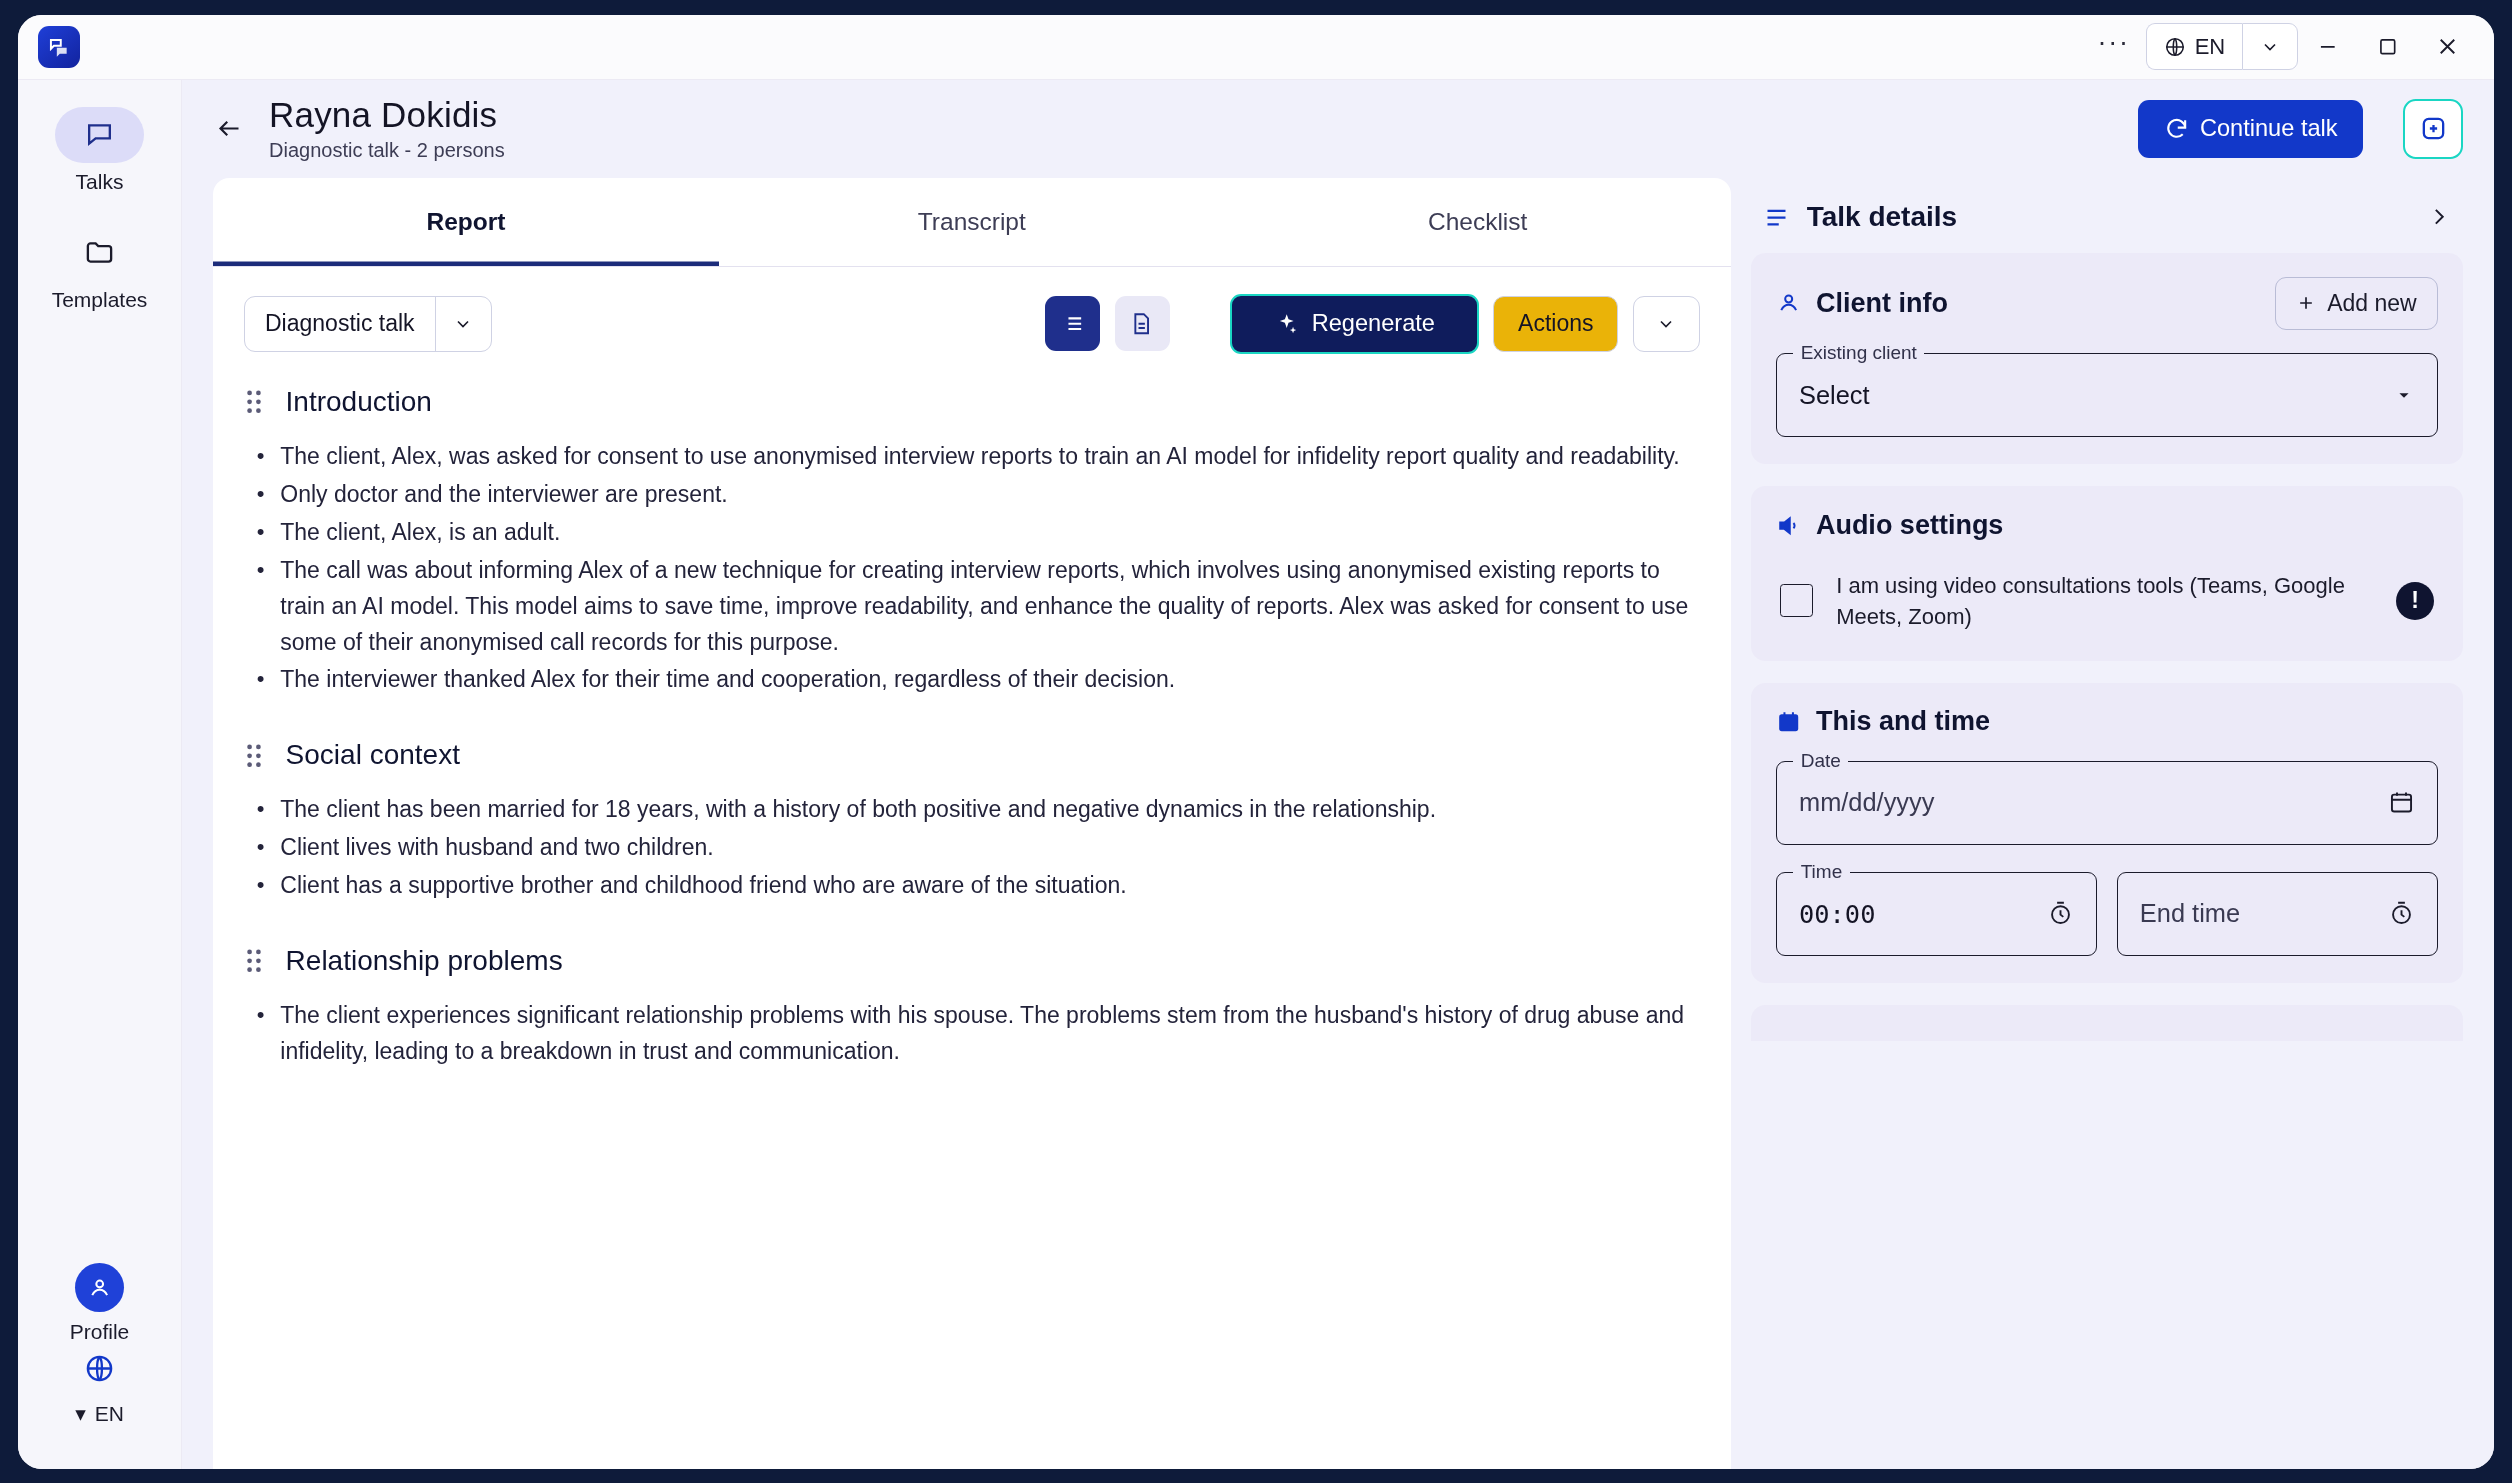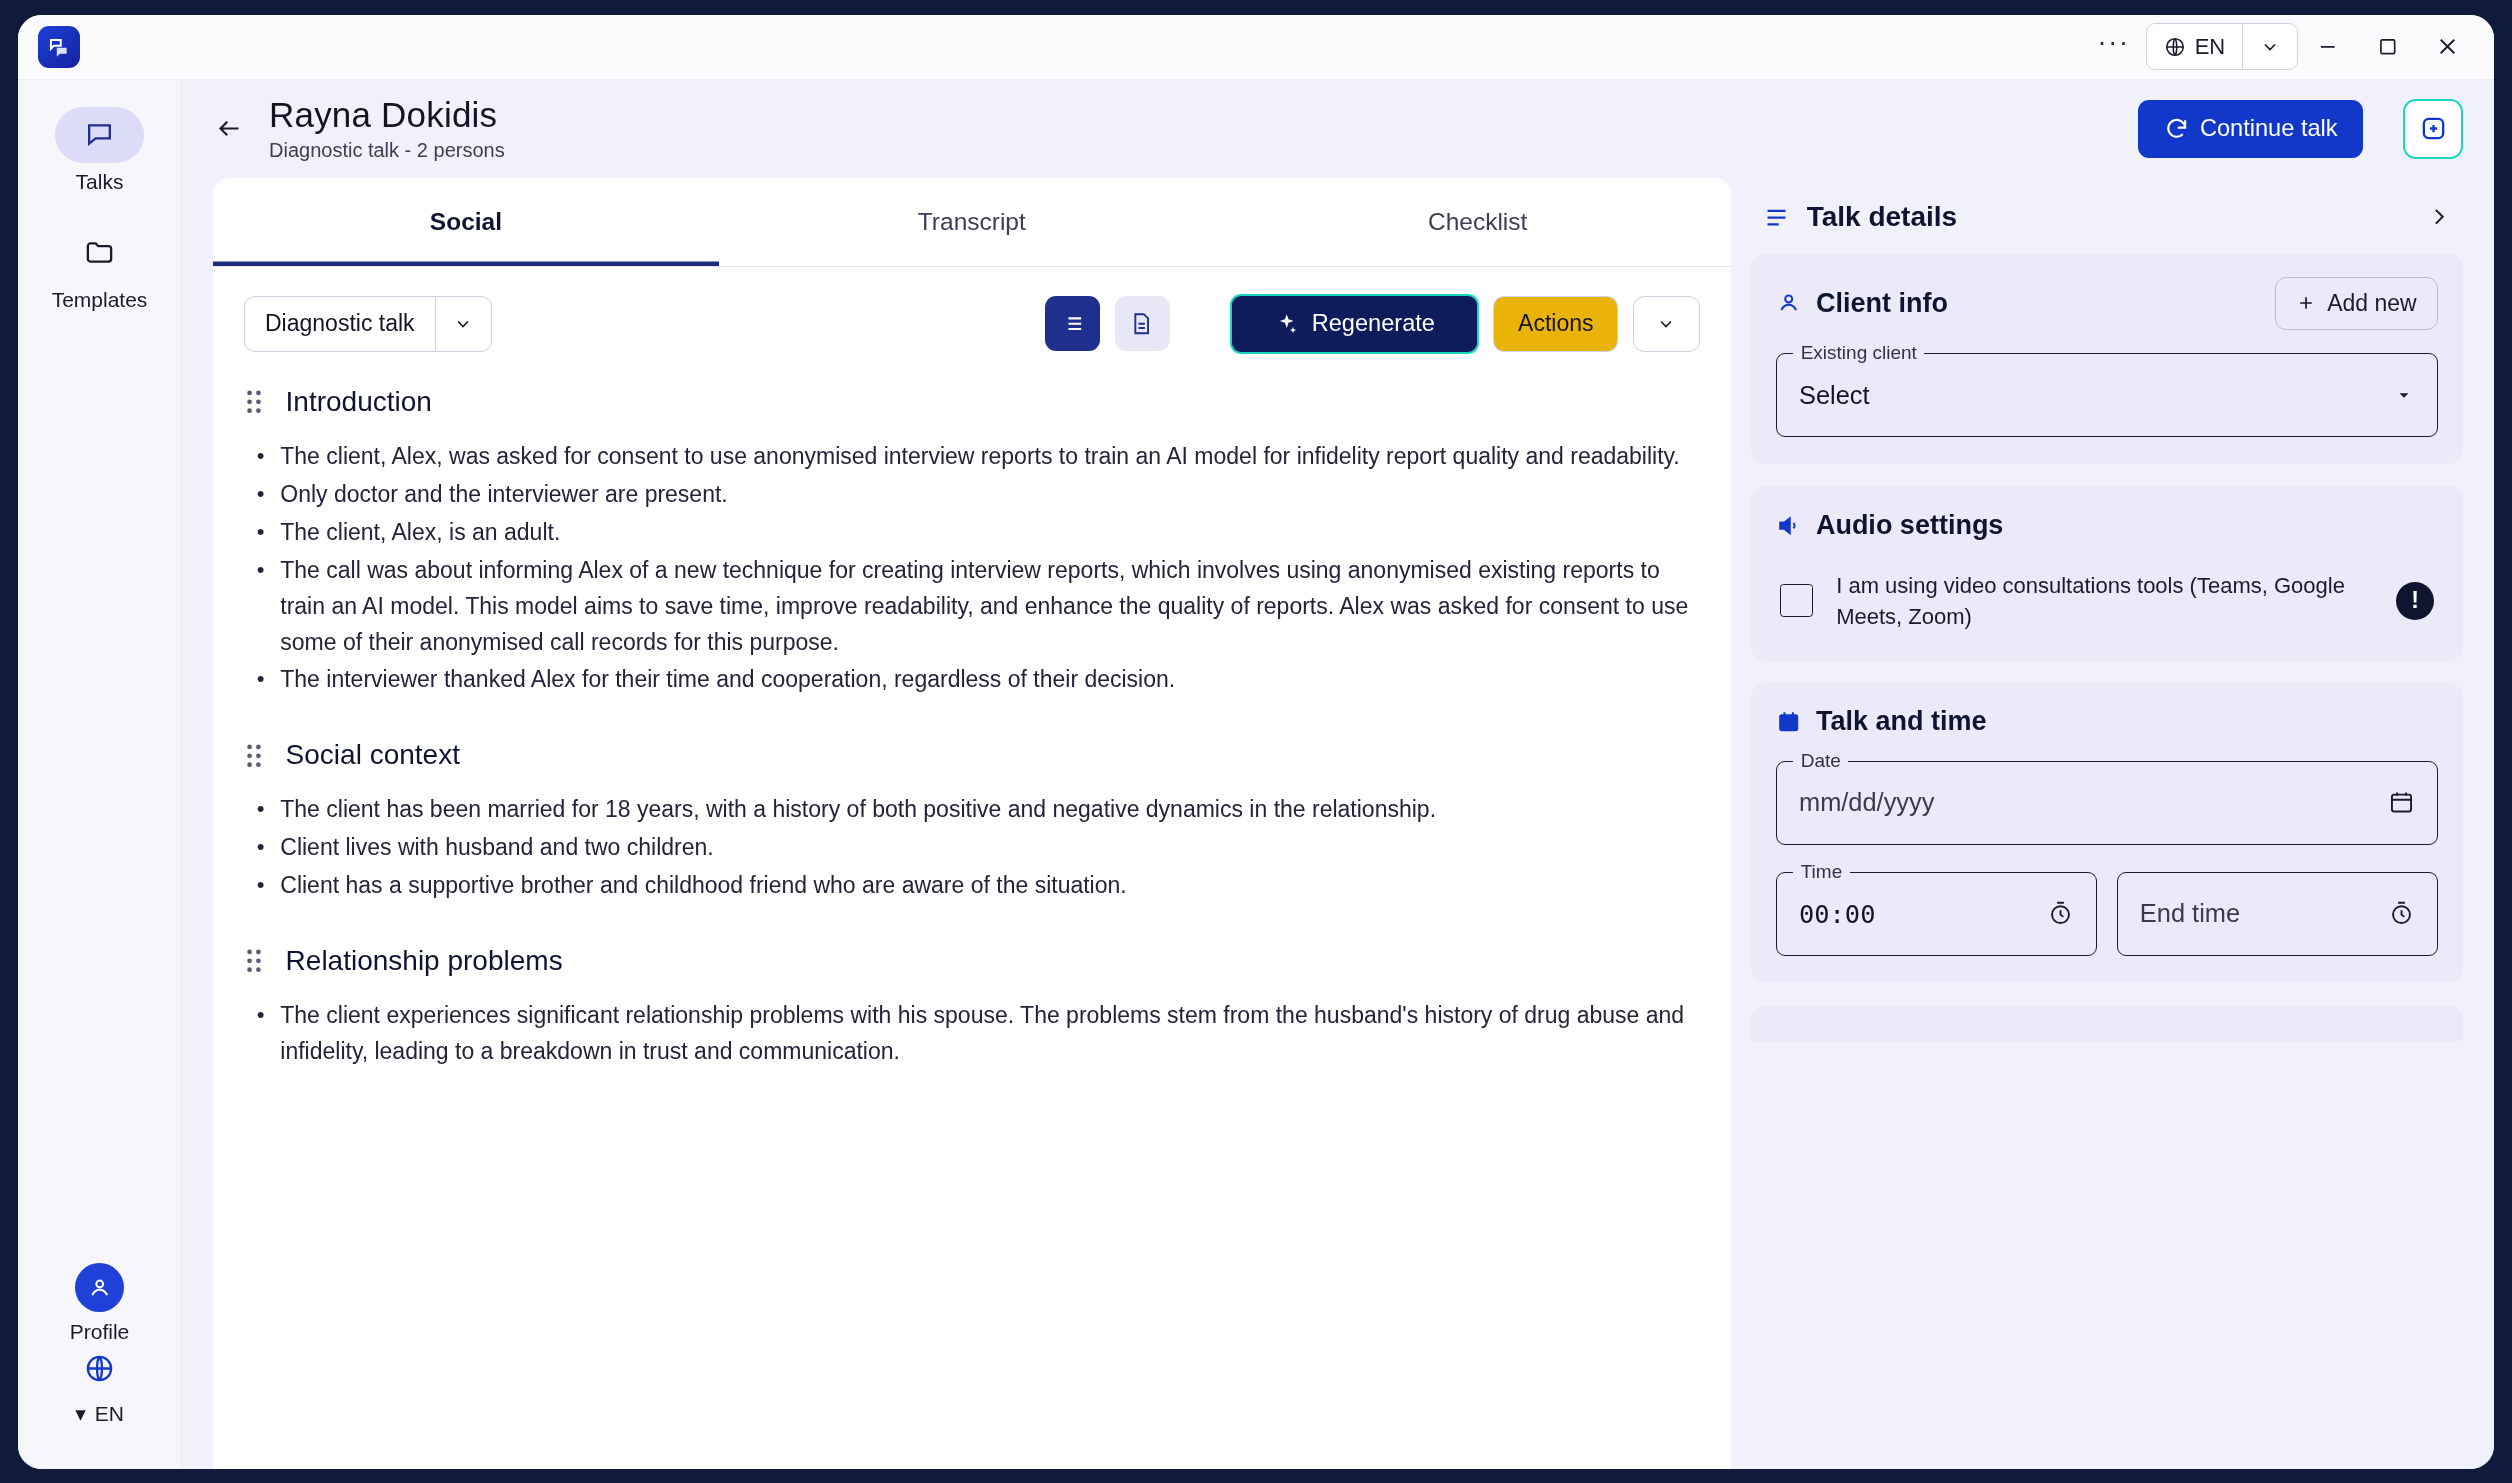--- a/index.html
+++ b/index.html
@@ -366,21 +366,21 @@
                 <path d="M12 9v6M9 12h6"></path>
             </svg>
           </span>
         </div>
       </div>
 
       <div class="content-row">
 
         <div class="center-panel">
           <div class="tabs">
-            <div class="tab active">Social</div>
+            <div class="tab active">Report</div>
             <div class="tab">Transcript</div>
             <div class="tab">Checklist</div>
           </div>
 
           <div class="toolbar">
             <div class="select-chip">
               <div class="lbl">Diagnostic talk</div>
               <div class="car">
                 <svg width="20" height="20" viewBox="0 0 24 24" fill="none" stroke="#1b1b2b" stroke-width="2">
                     <path d="M6 9l6 6 6-6"></path>
@@ -547,21 +547,21 @@
           </div>
 
           <div class="card">
             <div class="card-head">
               <span>
                 <svg width="25.4" height="25.4" viewBox="0 0 24 24" fill="none" stroke="#1238c9" stroke-width="1.9">
                   <rect x="3" y="5" width="18" height="16" rx="2.5" fill="#1238c9" stroke="none"></rect>
                   <path d="M8 3v4M16 3v4" stroke="#1238c9"></path>
                 </svg>
               </span>
-              <span class="card-title">Talk and time</span>
+              <span class="card-title">This and time</span>
             </div>
             <div class="field" style="margin-bottom:27px">
               <span class="legend">Date</span>
               <span class="value ph">mm/dd/yyyy</span>
               <span class="right-ic">
                 <svg width="27" height="27" viewBox="0 0 24 24" fill="none" stroke="#1b1b2b" stroke-width="1.7">
                   <rect x="3.5" y="5" width="17" height="15" rx="2"></rect>
                     <path d="M3.5 9.5h17M8 3v3M16 3v3"></path>
                 </svg>
               </span>

